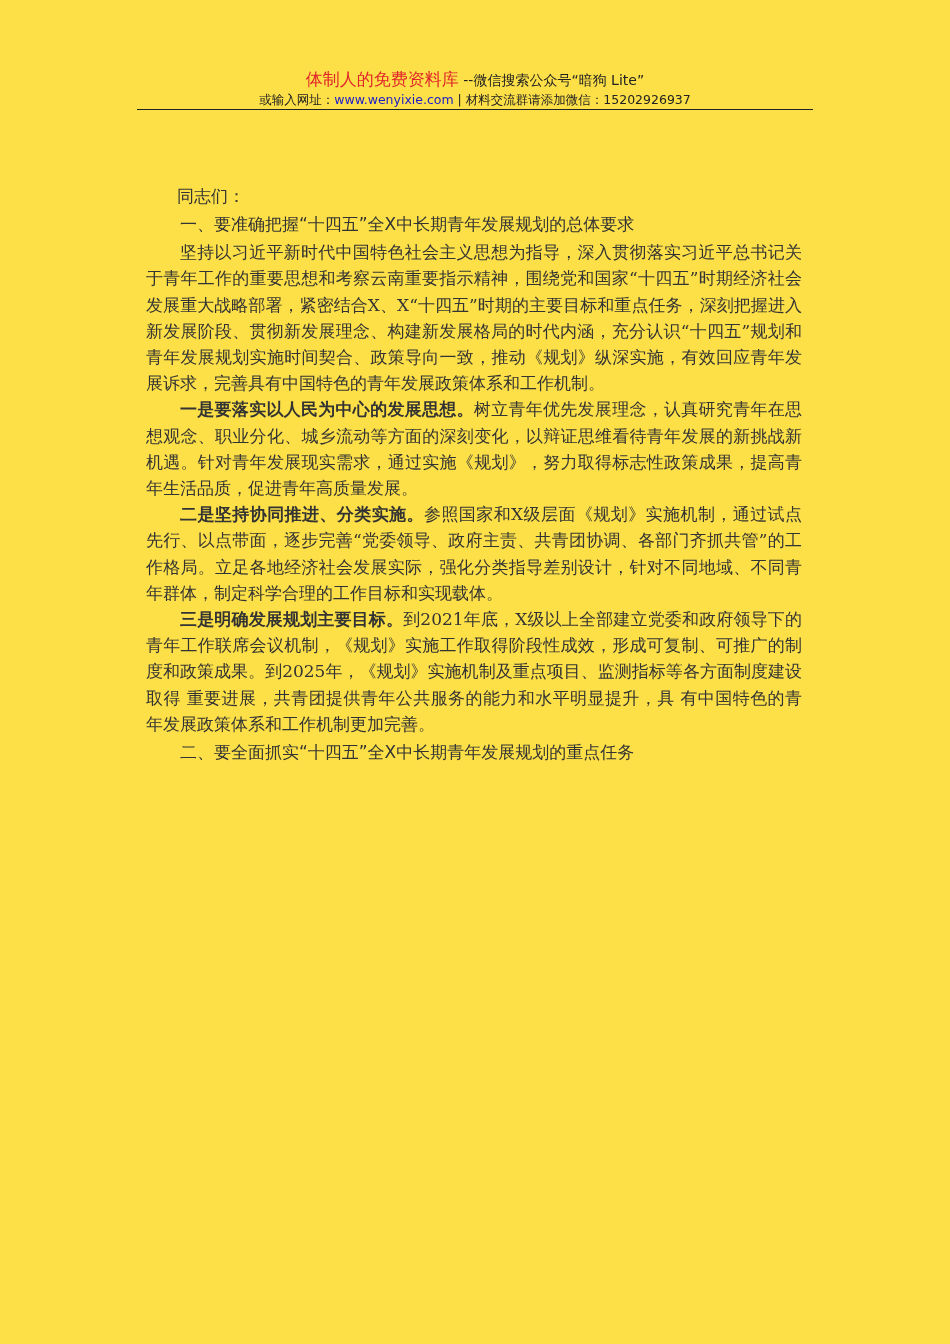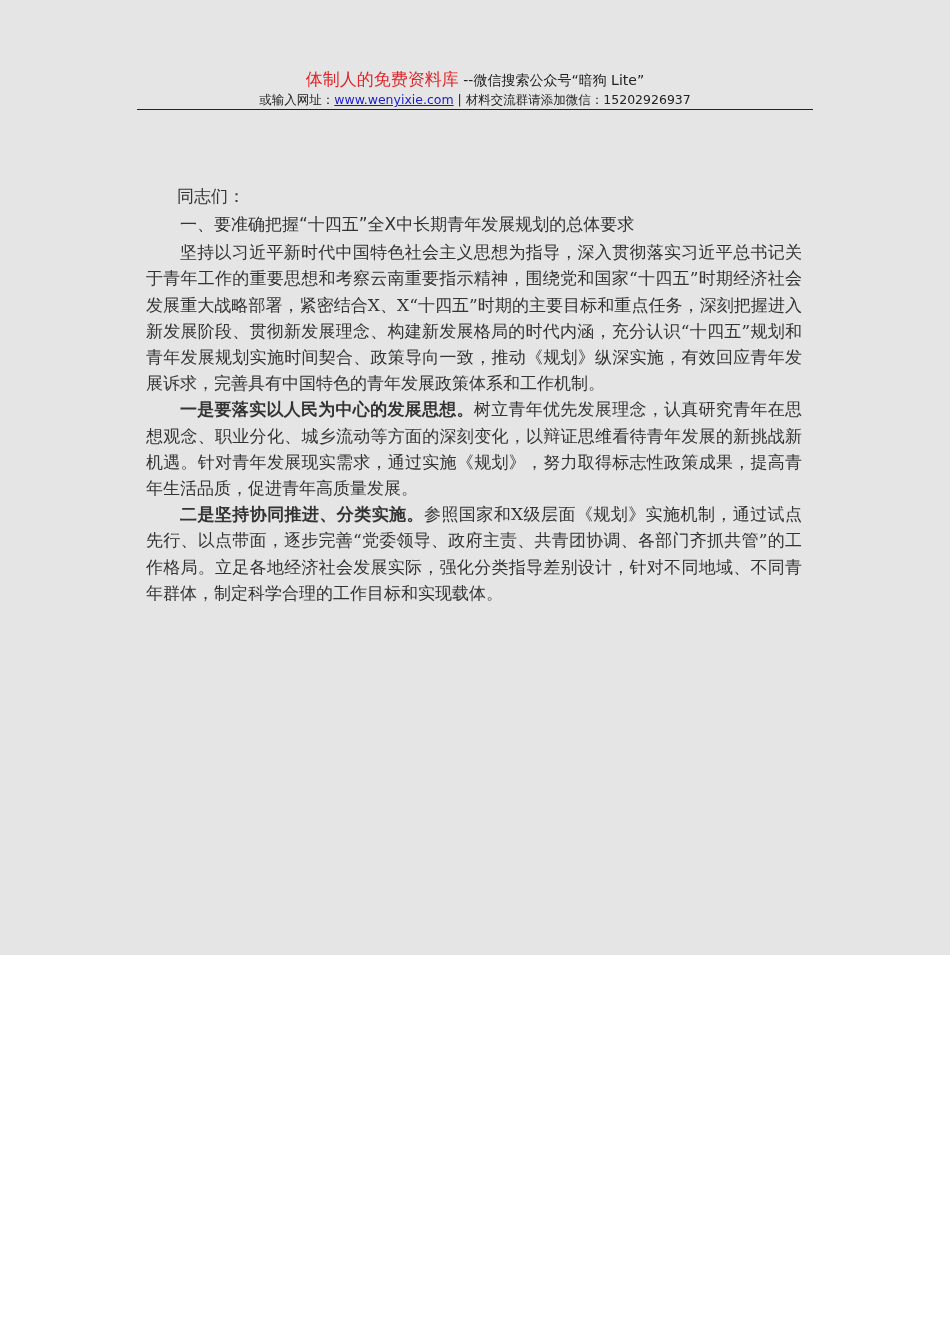--- a/index.html
+++ b/index.html
@@ -1,22 +1,22 @@
 <!DOCTYPE html>
 <html><head>
 <meta charset="utf-8">
 <style>
   html, body { margin: 0; padding: 0; background: #ffffff; }
   body { width: 950px; height: 1344px; position: relative; overflow: hidden; color: #222; }
-  .page { position: absolute; left: 0; top: 0; width: 950px; height: 955px; background: #e5e5e5; }
+  .page { position: absolute; left: 0; top: 0; width: 950px; height: 1344px; background: #fde047; }
   .hdr { position: absolute; left: 137px; width: 676px; top: 70px; text-align: center; font-family: "DejaVu Sans", sans-serif; }
   .hdr-l1 { font-size: 14px; line-height: 19px; color: #222; }
   .hdr-brand { color: #e0262b; font-size: 17px; }
   .hdr-l2 { font-size: 12.5px; line-height: 19px; color: #222; }
-  .hdr-l2 a { color: #1a1acc; text-decoration: underline; }
+  .hdr-l2 a { color: #1a1acc; }
   .hdr-rule { position: absolute; left: 137px; width: 676px; top: 109px; height: 0; border-top: 1.5px solid #222; }
   .title { position: absolute; left: 137px; width: 676px; top: 153px; text-align: center; font-family: "DejaVu Sans", sans-serif; font-weight: bold; font-size: 25.5px; letter-spacing: 0.5px; color: #333; }
   .body { position: absolute; left: 146px; width: 656px; top: 183px; font-family: "DejaVu Serif", serif; font-size: 17px; color: #333; }
   .body p { margin: 0; line-height: 26.2px; text-align: justify; text-indent: 2em; }
   .body p.noindent { text-indent: 0; margin-left: 31px; }
   .body p.h2 { font-family: "DejaVu Sans", sans-serif; font-weight: normal; text-indent: 2em; line-height: 30px; }
   .body b { font-family: "DejaVu Sans", sans-serif; font-weight: bold; }
 </style>
 </head>
 <body>
@@ -35,16 +35,18 @@
 
 
   <div class="body">
     <p class="noindent">同志们：</p>
 
     <p class="h2">一、要准确把握“十四五”全X中长期青年发展规划的总体要求</p>
     <p>坚持以习近平新时代中国特色社会主义思想为指导，深入贯彻落实习近平总书记关于青年工作的重要思想和考察云南重要指示精神，围绕党和国家“十四五”时期经济社会发展重大战略部署，紧密结合X、X“十四五”时期的主要目标和重点任务，深刻把握进入新发展阶段、贯彻新发展理念、构建新发展格局的时代内涵，充分认识“十四五”规划和青年发展规划实施时间契合、政策导向一致，推动《规划》纵深实施，有效回应青年发展诉求，完善具有中国特色的青年发展政策体系和工作机制。</p>
 
     <p><b>一是要落实以人民为中心的发展思想。</b><span>树立青年优先发展理念，认真研究青年在思想观念、职业分化、城乡流动等方面的深刻变化，以辩证思维看待青年发展的新挑战新机遇。针对青年发展现实需求，通过实施《规划》，努力取得标志性政策成果，提高青年生活品质，促进青年高质量发展。</span></p>
     <p><b>二是坚持协同推进、分类实施。</b><span>参照国家和X级层面《规划》实施机制，通过试点先行、以点带面，逐步完善“党委领导、政府主责、共青团协调、各部门齐抓共管”的工作格局。立足各地经济社会发展实际，强化分类指导差别设计，针对不同地域、不同青年群体，制定科学合理的工作目标和实现载体。</span></p>
+    <p><b>三是明确发展规划主要目标。</b><span>到2021年底，X级以上全部建立党委和政府领导下的青年工作联席会议机制，《规划》实施工作取得阶段性成效，形成可复制、可推广的制度和政策成果。到2025年，《规划》实施机制及重点项目、监测指标等各方面制度建设取得 重要进展，共青团提供青年公共服务的能力和水平明显提升，具 有中国特色的青年发展政策体系和工作机制更加完善。</span></p>
 
+    <p class="h2">二、要全面抓实“十四五”全X中长期青年发展规划的重点任务</p>
   </div>
 
 </div>
 
 </body></html>

